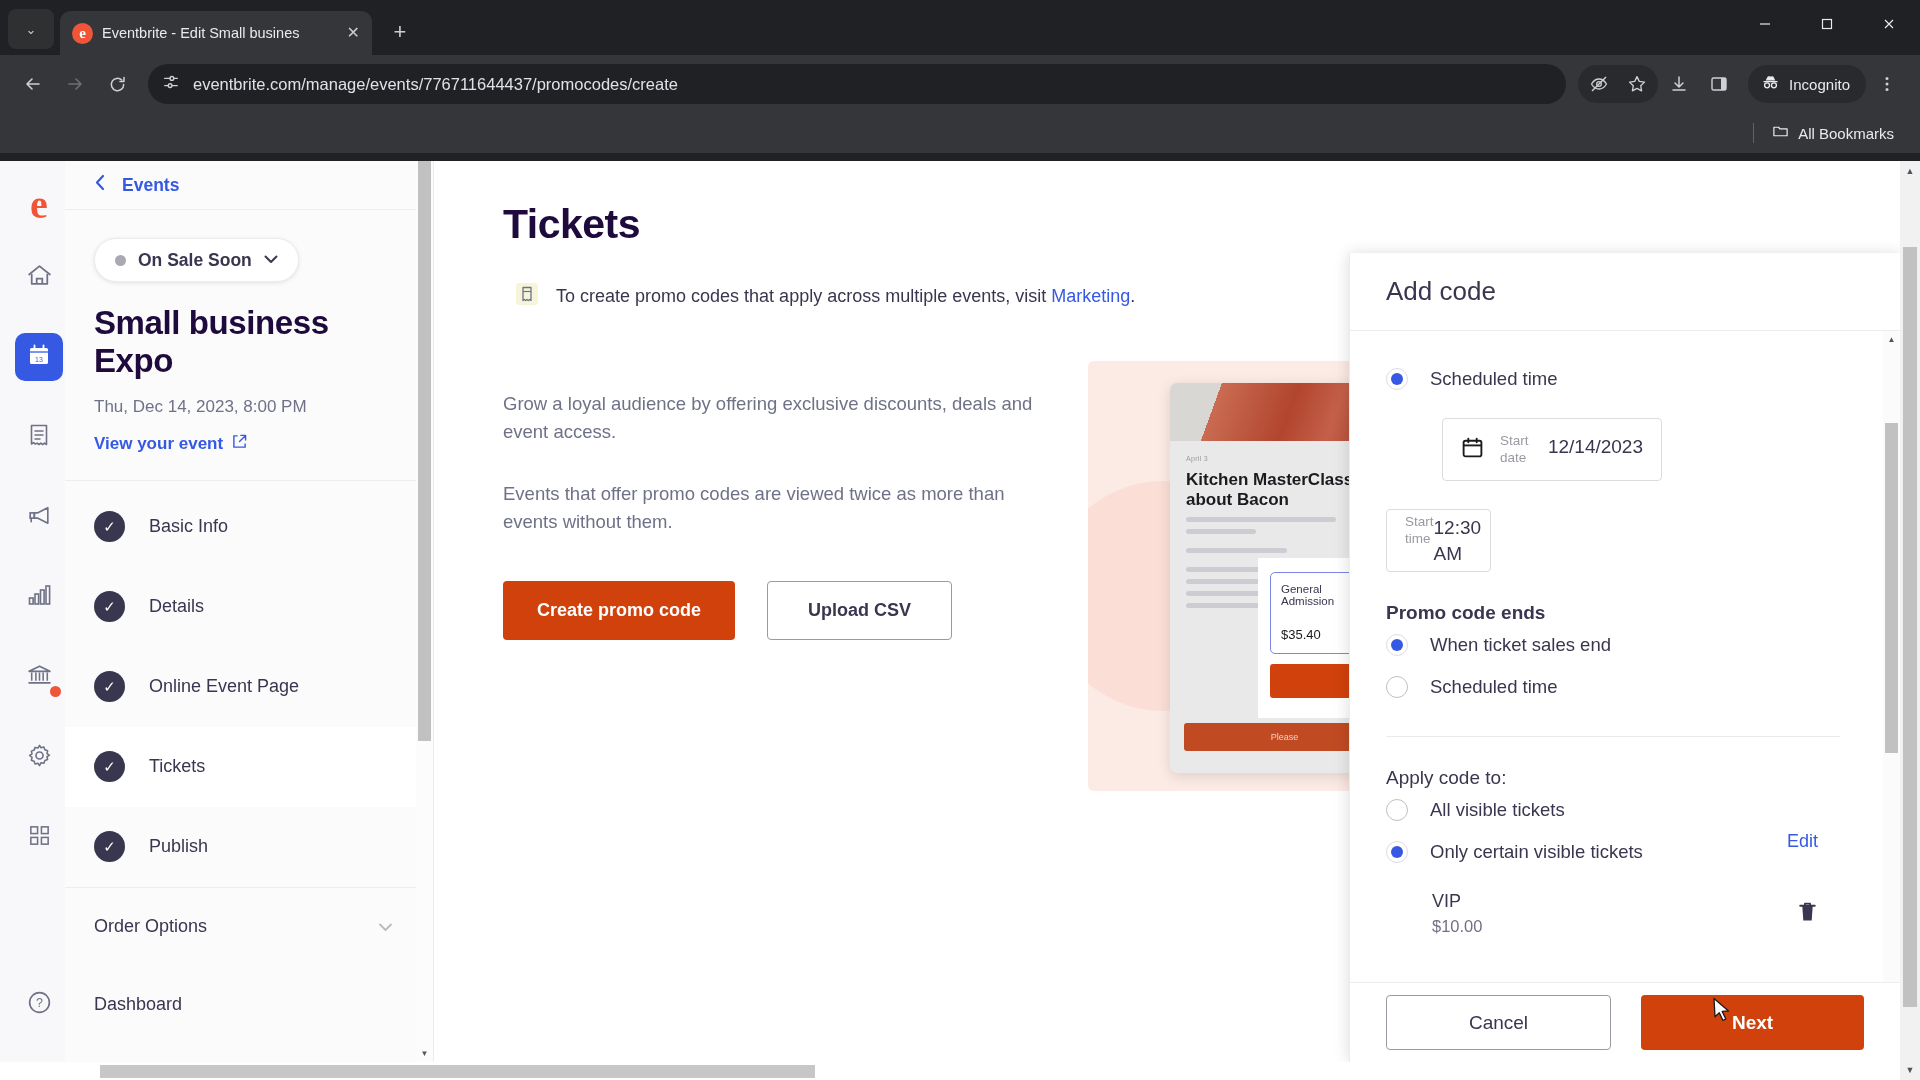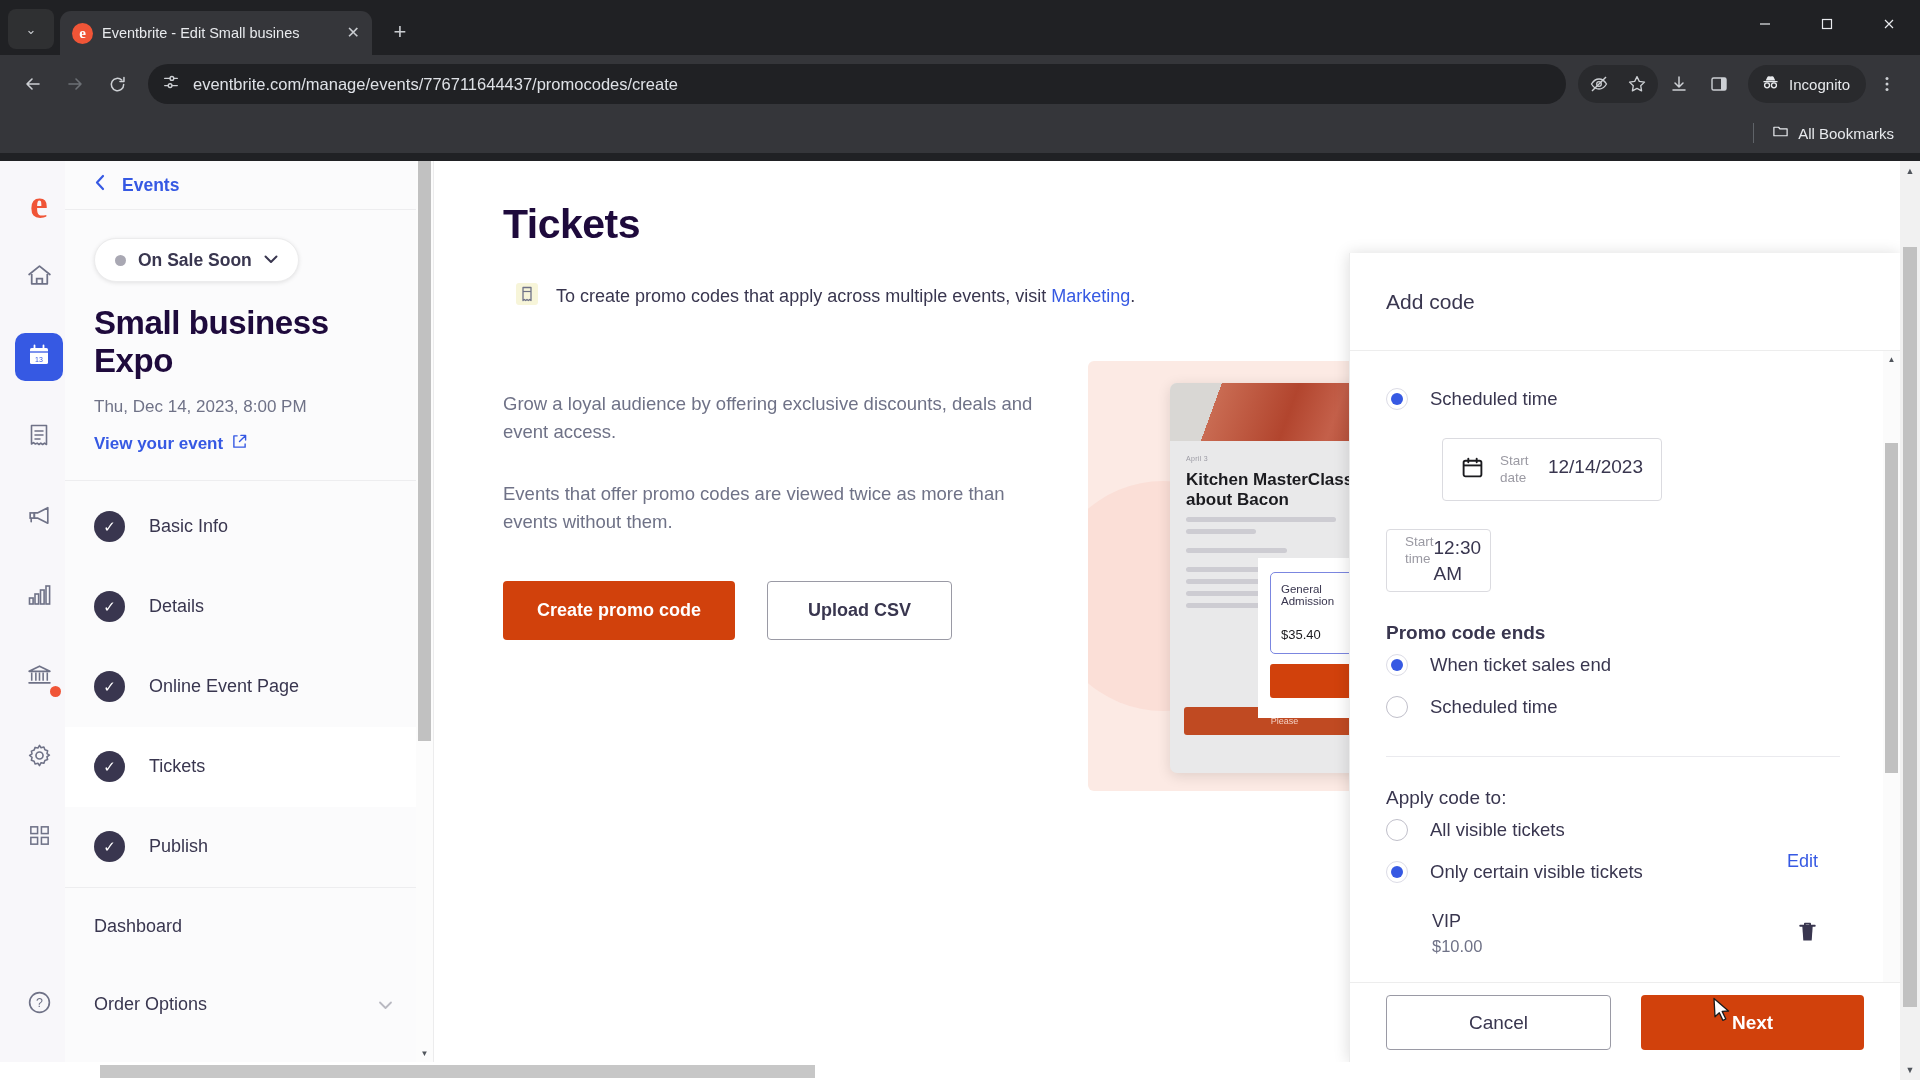--- a/index.html
+++ b/index.html
@@ -271,21 +271,21 @@
   .ph-sel {
     border: 1.5px solid #7b86e0; border-radius: 5px; padding: 10px 10px;
     height: 82px;
   }
   .ph-sel .t1 { font-size: 11.5px; color: #39364f; }
   .ph-sel .t2 { font-size: 13px; color: #1b1b1f; margin-top: 20px; }
   .ph-orange {
     margin-top: 10px; height: 34px; background: #d1410c; border-radius: 3px;
   }
   .ph-bottom-btn {
-    position: absolute; left: 14px; bottom: 38px; right: 0; height: 28px;
+    position: absolute; left: 14px; bottom: 22px; right: 0; height: 28px;
     background: #c04a22; border-radius: 3px; display: flex; align-items: center;
     justify-content: center; color: #f3cfc2; font-size: 9px;
   }
 
   
   .main-scroll {
     position: absolute; right: 0; top: 0; width: 20px; height: 919px;
     background: #f1f1f1; z-index: 6;
   }
   .main-thumb {
@@ -309,22 +309,22 @@
   }
 
   
   .modal {
     position: absolute; right: 20px; top: 92px; width: 551px; height: 809px;
     background: #fff; box-shadow: -1px 0 14px rgba(0,0,0,.13);
     z-index: 5; display: flex; flex-direction: column;
     border-left: 1px solid #ececec;
   }
   .modal-head {
-    height: 98px; display: flex; align-items: center; padding-left: 36px;
-    font-size: 21px; color: #39364f; border-bottom: 1px solid #ededed;
+    height: 78px; display: flex; align-items: center; padding-left: 36px;
+    font-size: 26px; color: #39364f; border-bottom: 1px solid #ededed;
   }
   .modal-body {
     flex: 1 1 auto; position: relative; overflow: hidden; padding: 0 0 0 0;
   }
   .mb-inner { padding: 27px 60px 0 36px; }
 
   .radio-row {
     display: flex; align-items: center; gap: 22px; min-height: 42px;
     cursor: pointer;
   }
@@ -676,29 +676,29 @@
           <span class="slbl">Tickets</span>
         </div>
         <div class="step">
           <span class="circ">✓</span>
           <span class="slbl">Publish</span>
         </div>
       </div>
       <div class="evsep"></div>
 
       <div class="navplain">
-        <span>Dashboard</span>
-      </div>
-      <div class="navplain">
         <span>Order Options</span>
         <span>
           <svg width="15" height="9" viewBox="0 0 14 9">
               <path d="M1.5 1.5L7 7l5.5-5.5" fill="none" stroke="#b9b9c1" stroke-width="1.8" stroke-linecap="round" stroke-linejoin="round"></path>
             </svg>
         </span>
+      </div>
+      <div class="navplain">
+        <span>Dashboard</span>
       </div>
 
       <div class="sb-scroll">
         <div class="sb-thumb"></div>
         <div class="sb-arrow" style="bottom:0;">▼</div>
       </div>
     </div>
 
     <div class="main">
       <div class="h1">Tickets</div>

